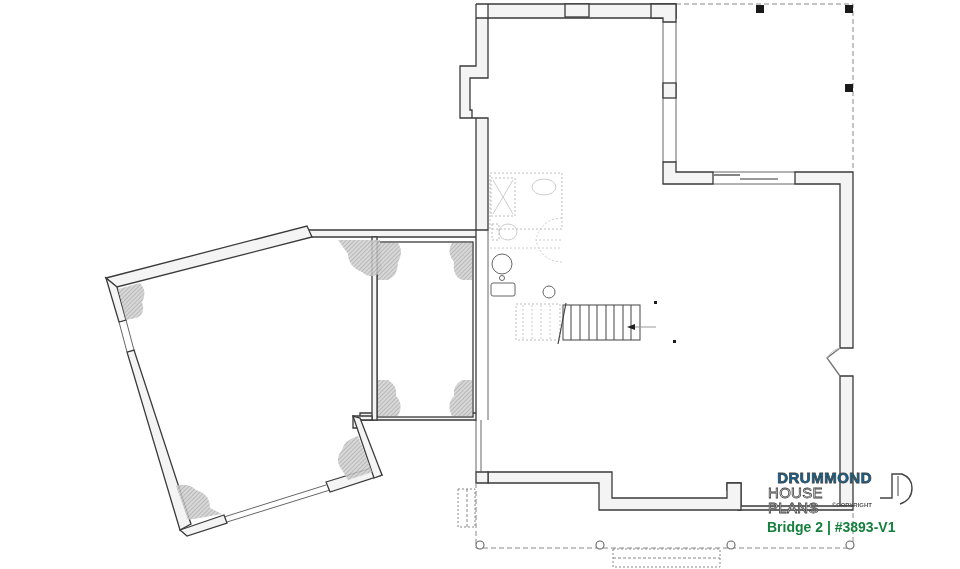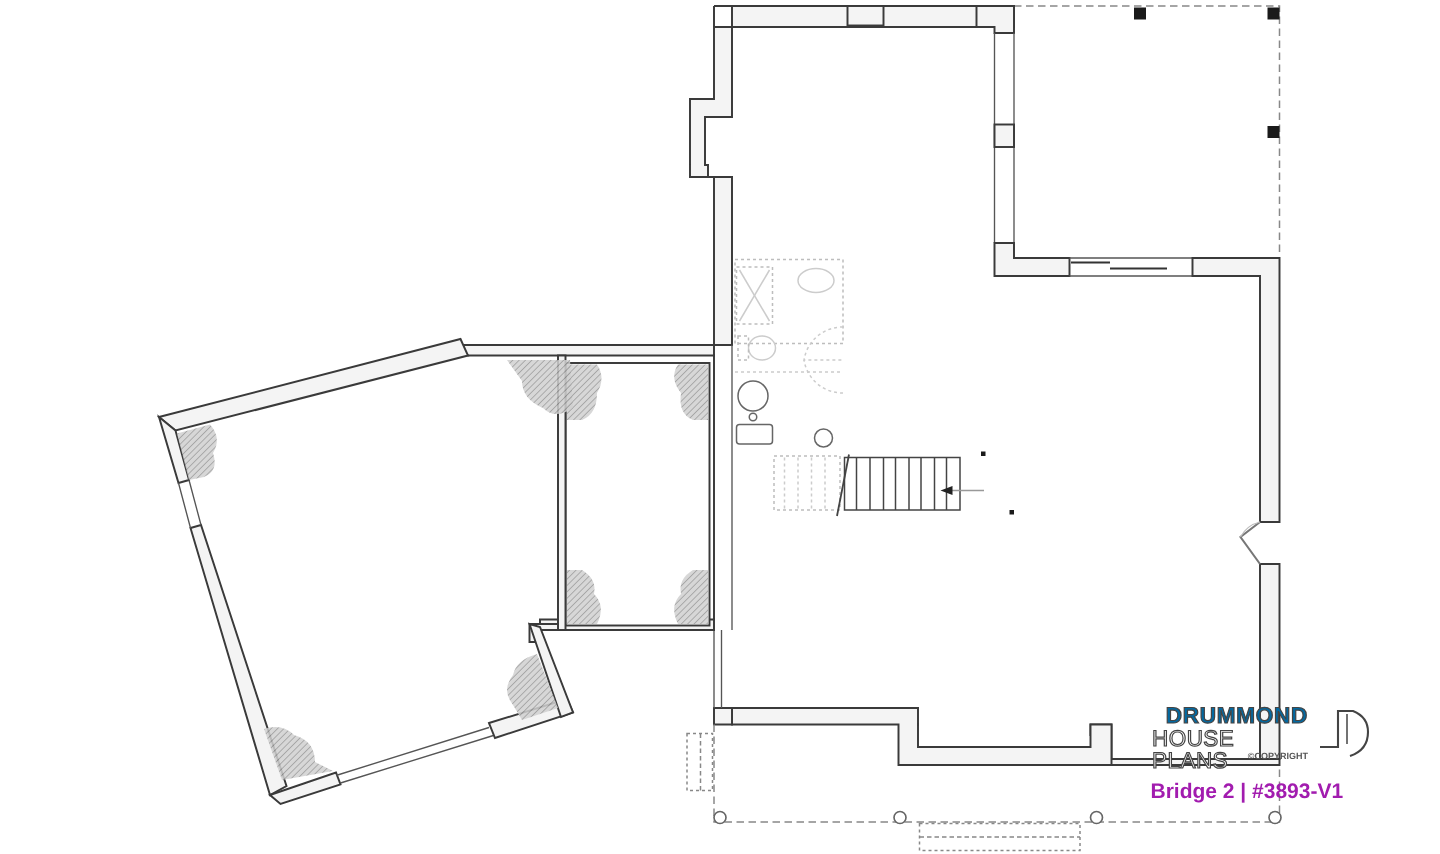--- a/index.html
+++ b/index.html
@@ -13,21 +13,21 @@
   .post { fill: #1a1a1a; }
   .hatch { fill: url(#hatch); stroke: none; opacity: 0.85; }
   .col { fill: #ffffff; stroke: #666; stroke-width: 1.1; }
   .logo { position: absolute; left: 768px; top: 470px; width: 150px; height: 50px; }
   .logo-line1 { position: absolute; right: 46px; top: 0; font-size: 15px; letter-spacing: 0.5px; color: #0369a1;
     -webkit-text-stroke: 0.8px #444; font-weight: bold; line-height: 15px; }
   .logo-line2 { position: absolute; right: 46px; top: 15px; font-size: 15px; letter-spacing: 0.3px; color: #fff;
     -webkit-text-stroke: 0.8px #444; line-height: 15px; }
   .logo-copy { position: absolute; right: 46px; top: 32px; font-size: 6px; color: #555; font-weight: bold; }
   .logo-mark { position: absolute; right: 2px; top: 0; width: 40px; height: 36px; }
-  .plan-title { position: absolute; left: 767px; top: 519px; font-size: 14px; font-weight: bold; color: #a21caf; white-space: nowrap; }
+  .plan-title { position: absolute; left: 767px; top: 519px; font-size: 14px; font-weight: bold; color: #15803d; white-space: nowrap; }
 </style>
 </head>
 <body>
 
 <svg id="plan" viewBox="0 0 960 569" xmlns="http://www.w3.org/2000/svg">
   <defs>
     <pattern id="hatch" width="3" height="3" patternUnits="userSpaceOnUse" patternTransform="rotate(45)">
       <rect width="3" height="3" fill="#d0d0d0"></rect>
       <line x1="0" y1="0" x2="0" y2="3" stroke="#8a8a8a" stroke-width="1"></line>
     </pattern>

